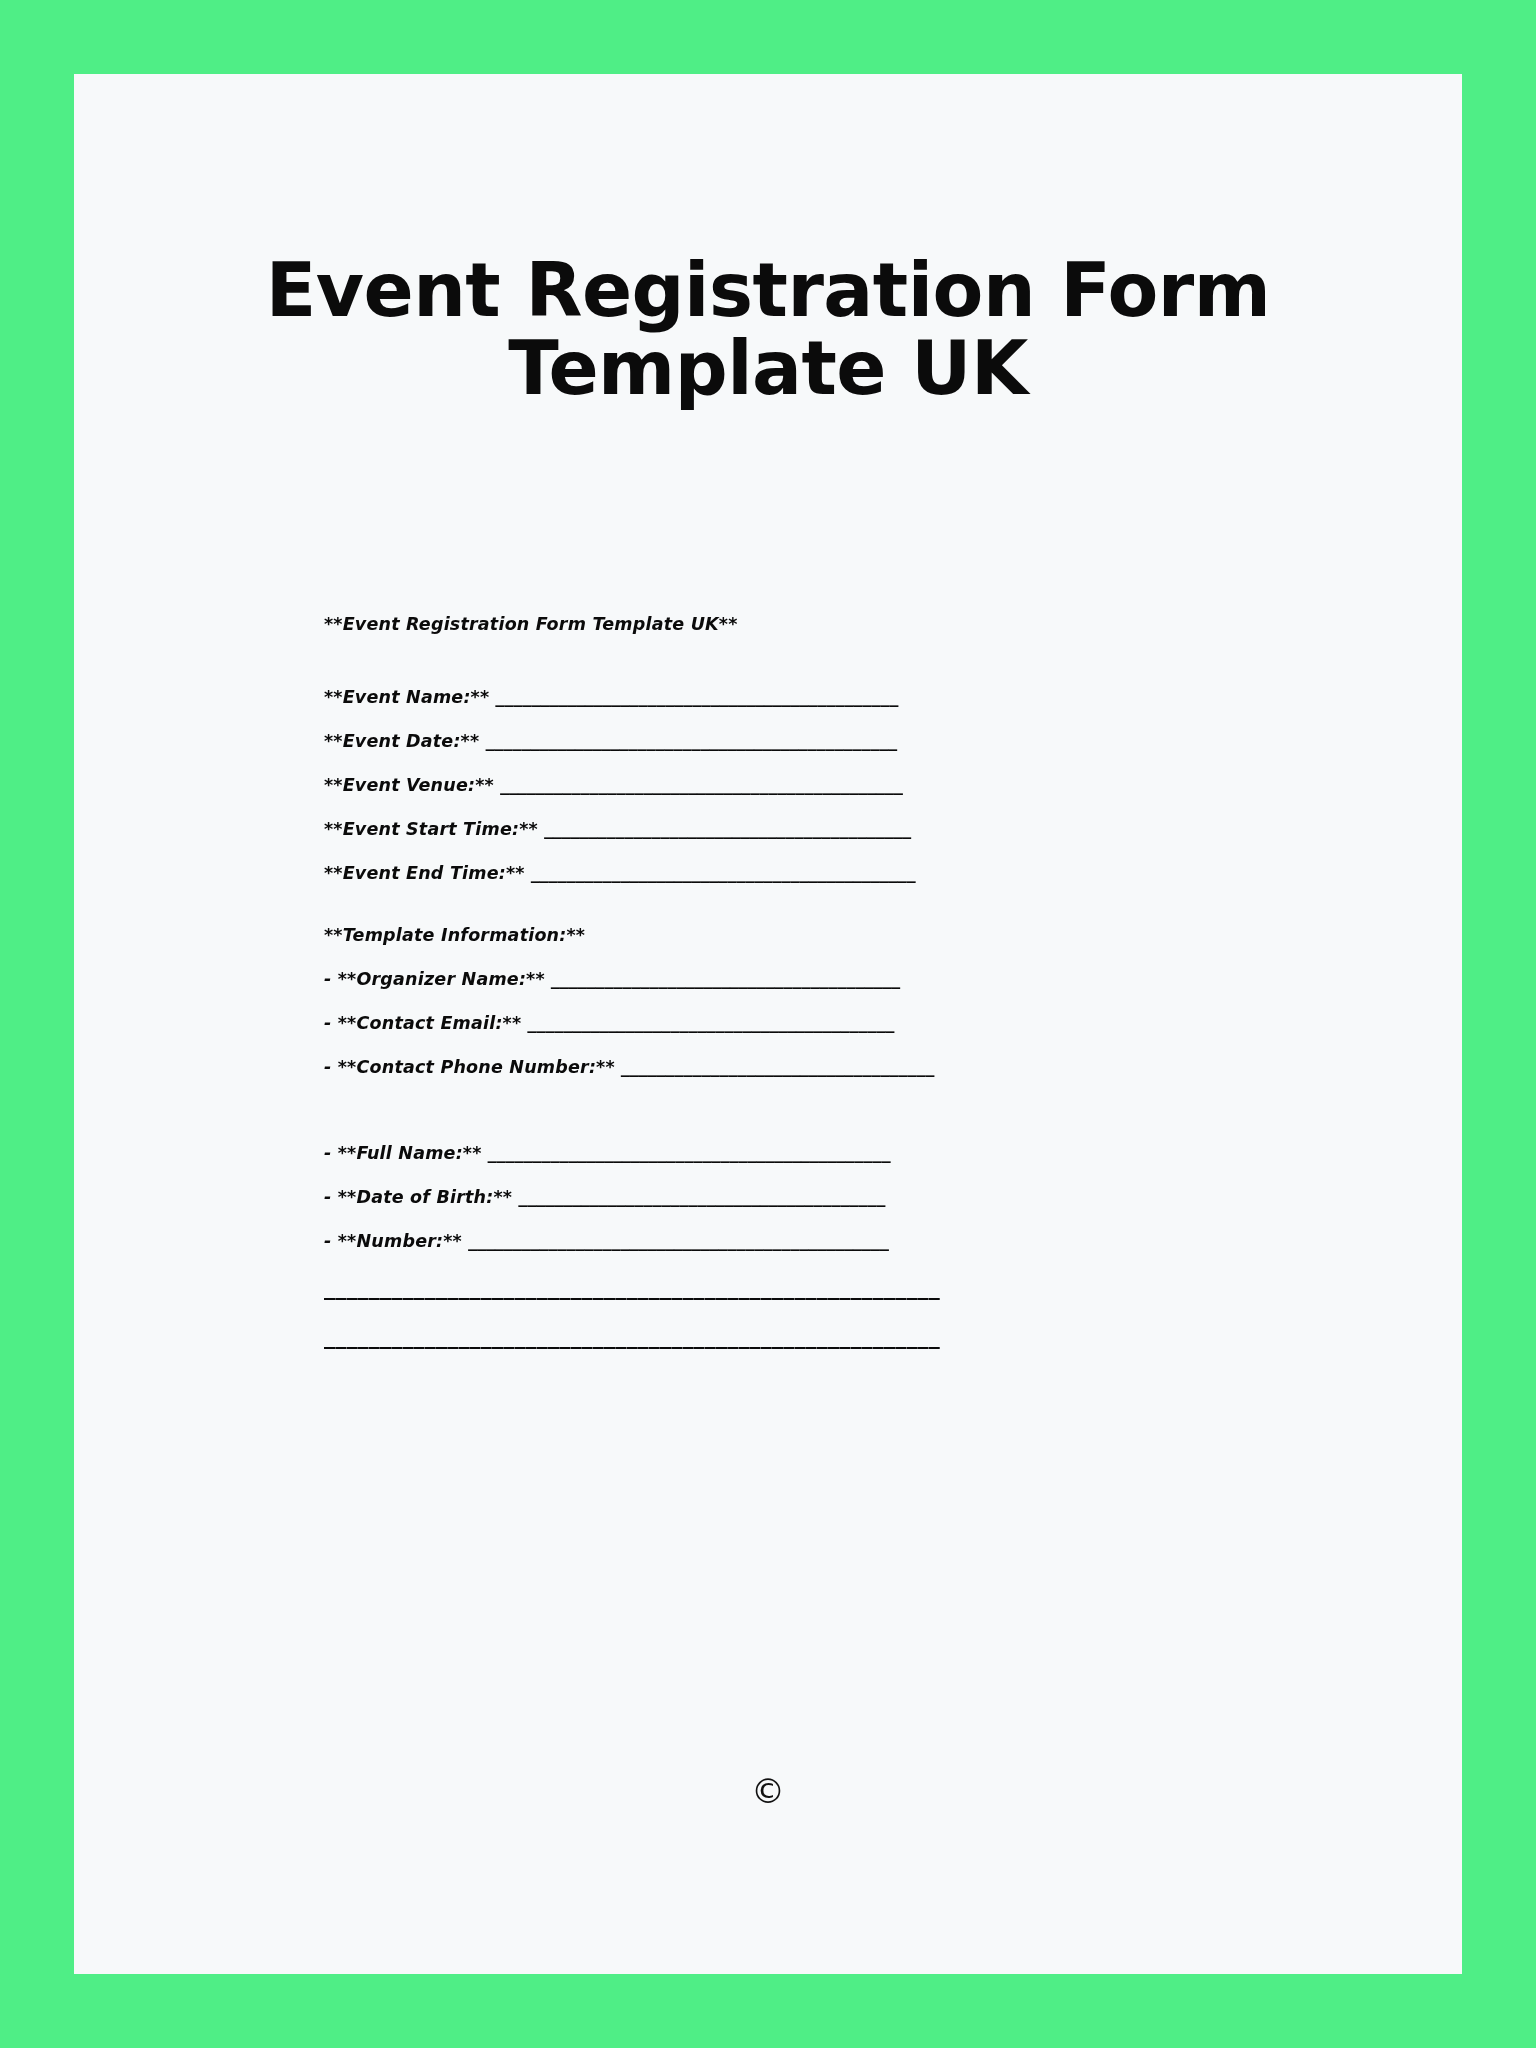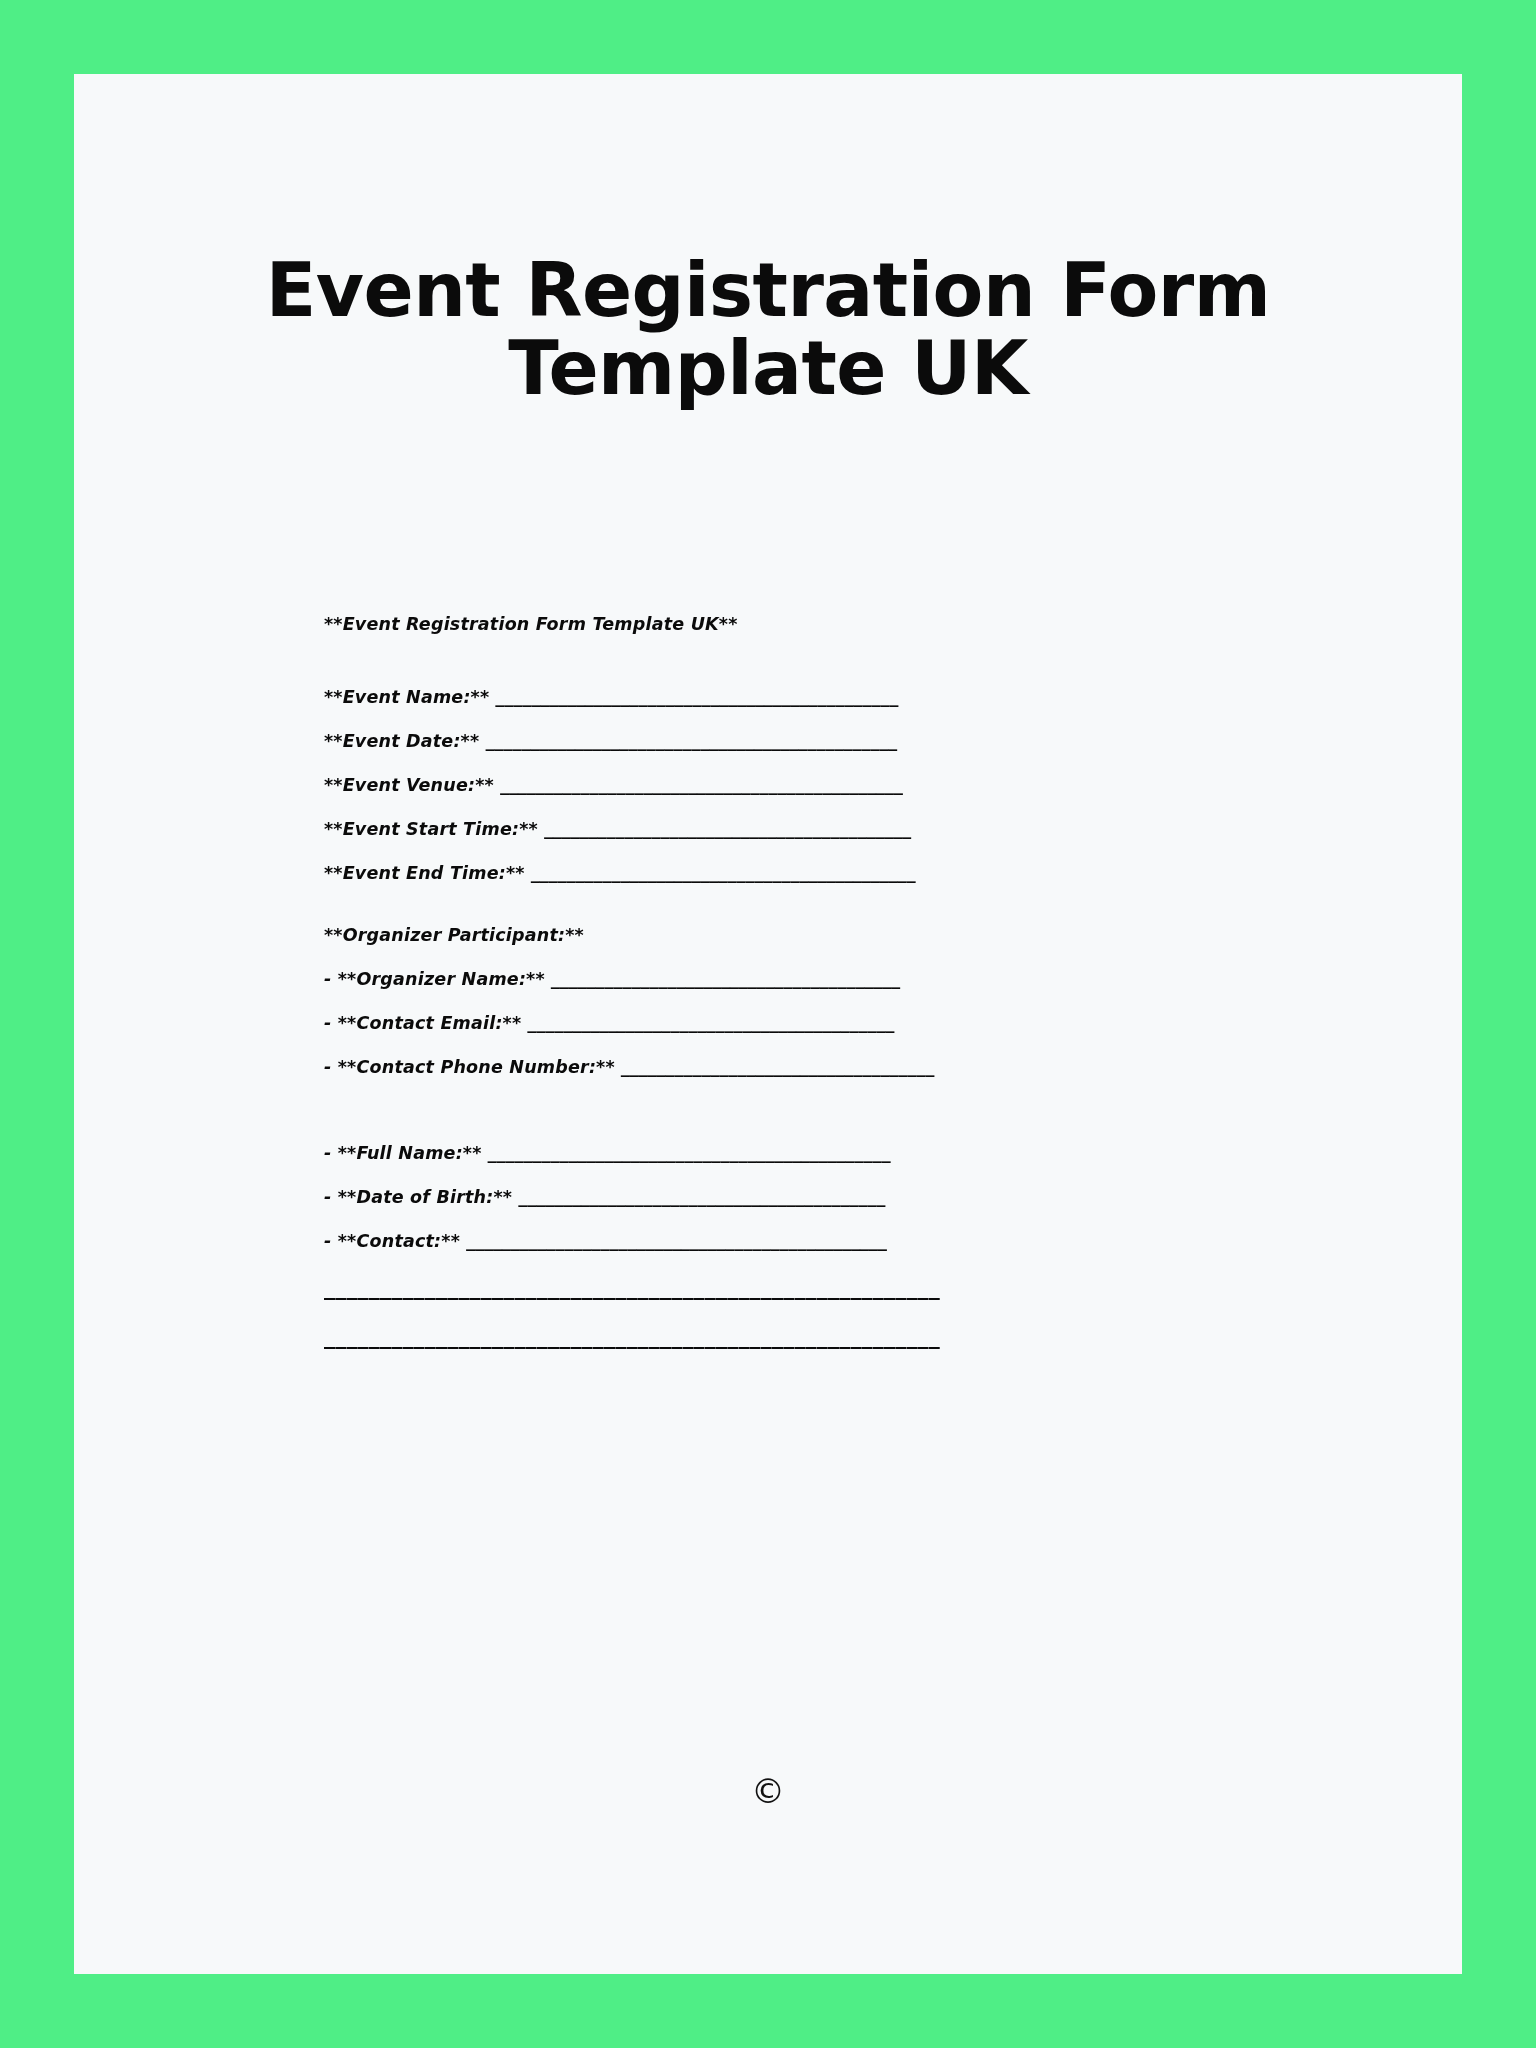--- a/index.html
+++ b/index.html
@@ -107,21 +107,21 @@
 
     <div class="gap-md"></div>
 
     <div class="line">
       <span>**Event End Time:**</span>
       <span>___________________________________________</span>
     </div>
 
     <div class="gap-lg"></div>
 
-    <div class="line">**Organizer Participant:**</div>
+    <div class="line">**Template Information:**</div>
 
     <div class="gap-md"></div>
 
     <div class="line">
       <span>- **Organizer Name:**</span>
       <span>_______________________________________</span>
     </div>
 
     <div class="gap-md"></div>
 
@@ -150,21 +150,21 @@
     <div class="gap-md"></div>
 
     <div class="line">
       <span>- **Date of Birth:**</span>
       <span>_________________________________________</span>
     </div>
 
     <div class="gap-md"></div>
 
     <div class="line">
-      <span>- **Contact:**</span>
+      <span>- **Number:**</span>
       <span>_______________________________________________</span>
     </div>
 
     <div class="gap-md"></div>
 
     <div class="rule-only">_______________________________________________________</div>
 
     <div class="gap-md"></div>
 
     <div class="rule-only">_______________________________________________________</div>

